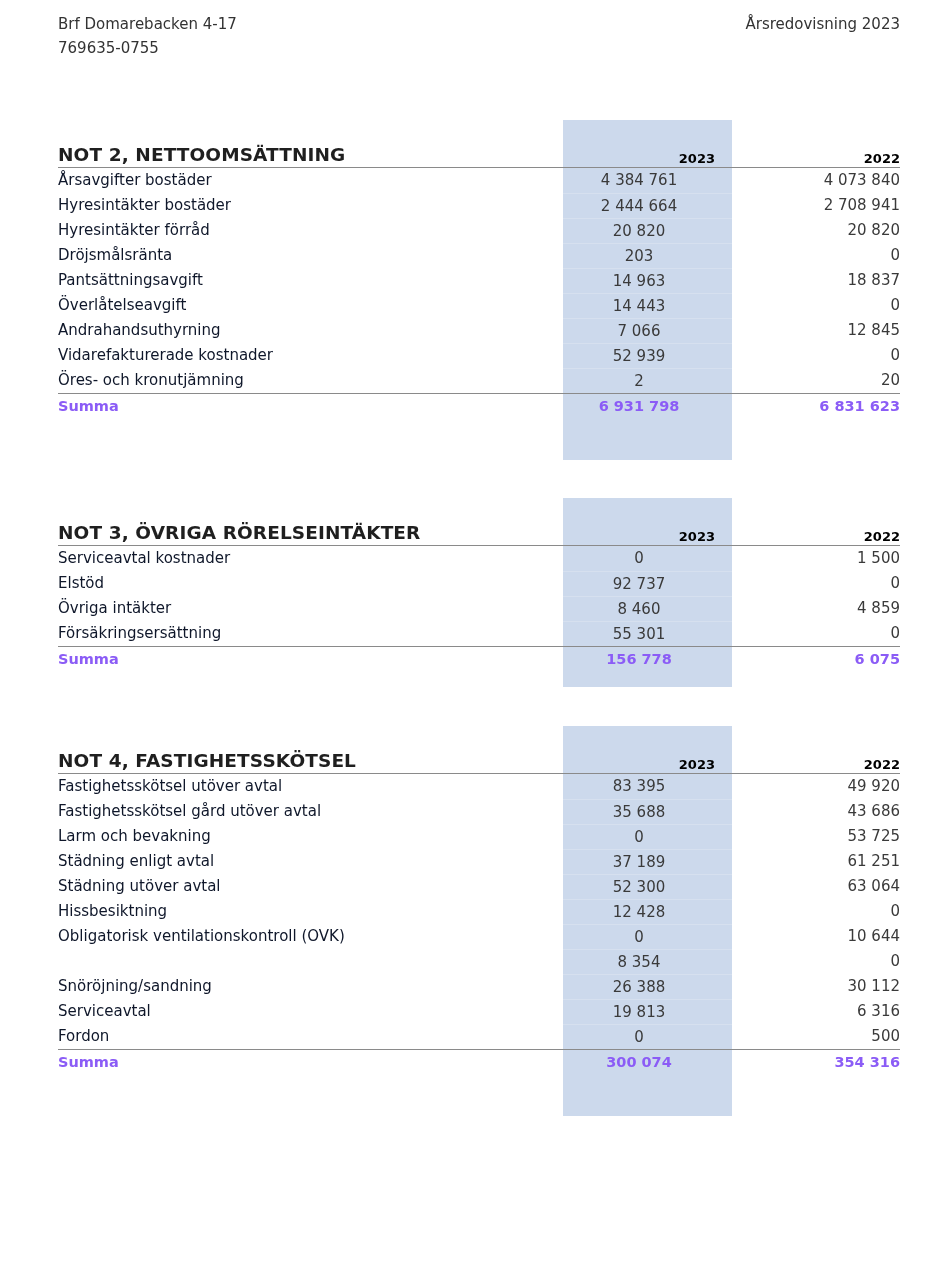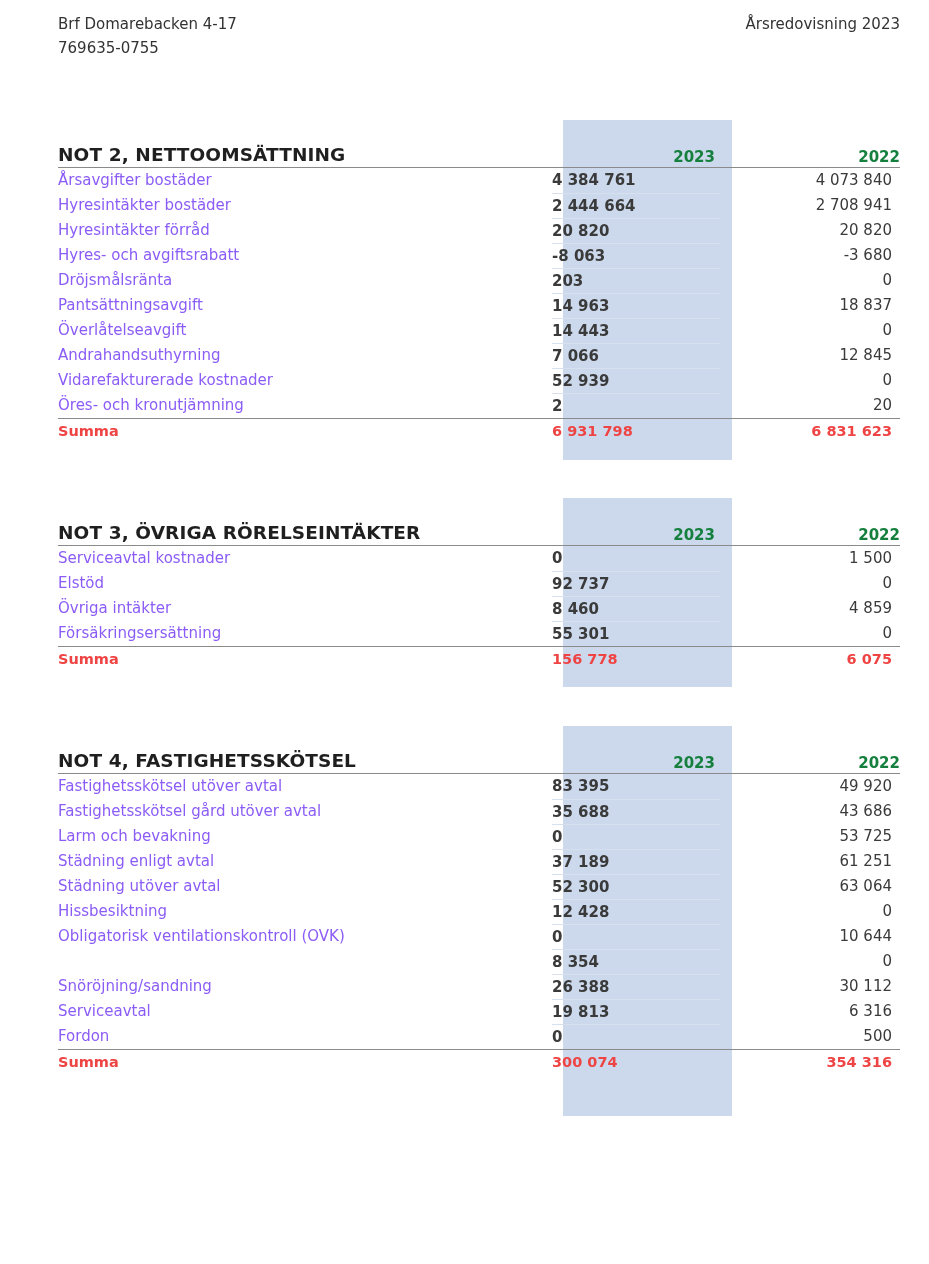--- a/index.html
+++ b/index.html
@@ -49,52 +49,51 @@
       left: 0;
       bottom: 2px;
       font-size: 18.5px;
       font-weight: bold;
       color: #1f1f1f;
       letter-spacing: 0.1px;
     }
     .note .head .y1, .note .head .y2 {
       position: absolute;
       bottom: 1px;
-      font-size: 15px;
+      font-size: 13px;
       font-weight: bold;
-      color: #15803d;
+      color: #000000;
       text-align: right;
     }
     .note .head .y1 { right: 185px; }
     .note .head .y2 { right: 0; }
 
     .row {
       position: relative;
       height: 25px;
       font-size: 15px;
       line-height: 25px;
     }
-    .row .lbl { position: absolute; left: 0; color: #8b5cf6; white-space: nowrap; }
+    .row .lbl { position: absolute; left: 0; color: #0f172a; white-space: nowrap; }
     .row .v1 {
       position: absolute;
-      left: 494px;
+      left: 505px;
       width: 169px;
-      text-align: left;
+      text-align: center;
       padding-right: 17px;
       box-sizing: border-box;
       color: #3a3a3a;
-      font-weight: bold;
-    }
-    .row .v2 { position: absolute; right: 8px; text-align: right; color: #3a3a3a; }
+    }
+    .row .v2 { position: absolute; right: 0; text-align: right; color: #3a3a3a; }
     .row + .row .v1 { border-top: 1px solid #d6e0ef; }
     .row.sum {
       border-top: 1.5px solid #8a8a8a;
       font-weight: bold;
     }
-    .row.sum .lbl, .row.sum .v1, .row.sum .v2 { color: #ef4444; font-size: 14.5px; }
+    .row.sum .lbl, .row.sum .v1, .row.sum .v2 { color: #8b5cf6; font-size: 14.5px; }
     .row.sum .v1 { border-top: none; }
   </style>
 </head>
 <body>
 
 <div class="page-header">
   <div class="left">
     <div>Brf Domarebacken 4-17</div>
     <div>769635-0755</div>
   </div>
@@ -117,25 +116,20 @@
       <span class="lbl">Hyresintäkter bostäder</span>
       <span class="v1">2 444 664</span>
       <span class="v2">2 708 941</span>
     </div>
   <div class="row">
       <span class="lbl">Hyresintäkter förråd</span>
       <span class="v1">20 820</span>
       <span class="v2">20 820</span>
     </div>
   <div class="row">
-      <span class="lbl">Hyres- och avgiftsrabatt</span>
-      <span class="v1">-8 063</span>
-      <span class="v2">-3 680</span>
-    </div>
-  <div class="row">
       <span class="lbl">Dröjsmålsränta</span>
       <span class="v1">203</span>
       <span class="v2">0</span>
     </div>
   <div class="row">
       <span class="lbl">Pantsättningsavgift</span>
       <span class="v1">14 963</span>
       <span class="v2">18 837</span>
     </div>
   <div class="row">

